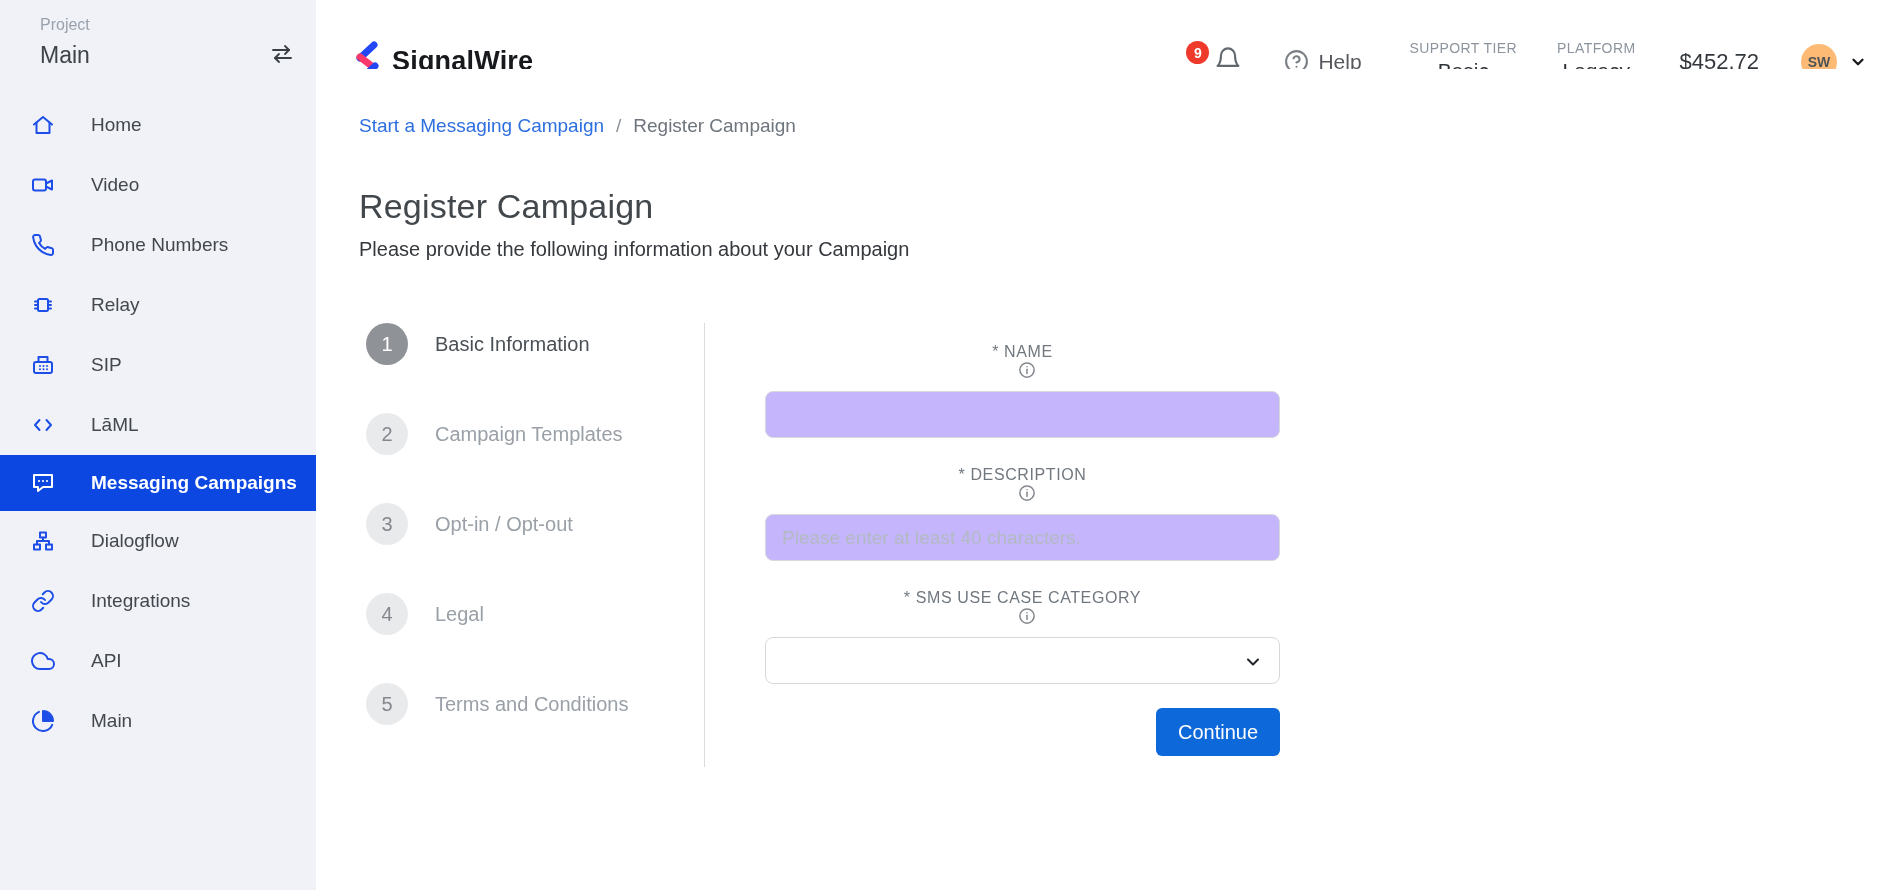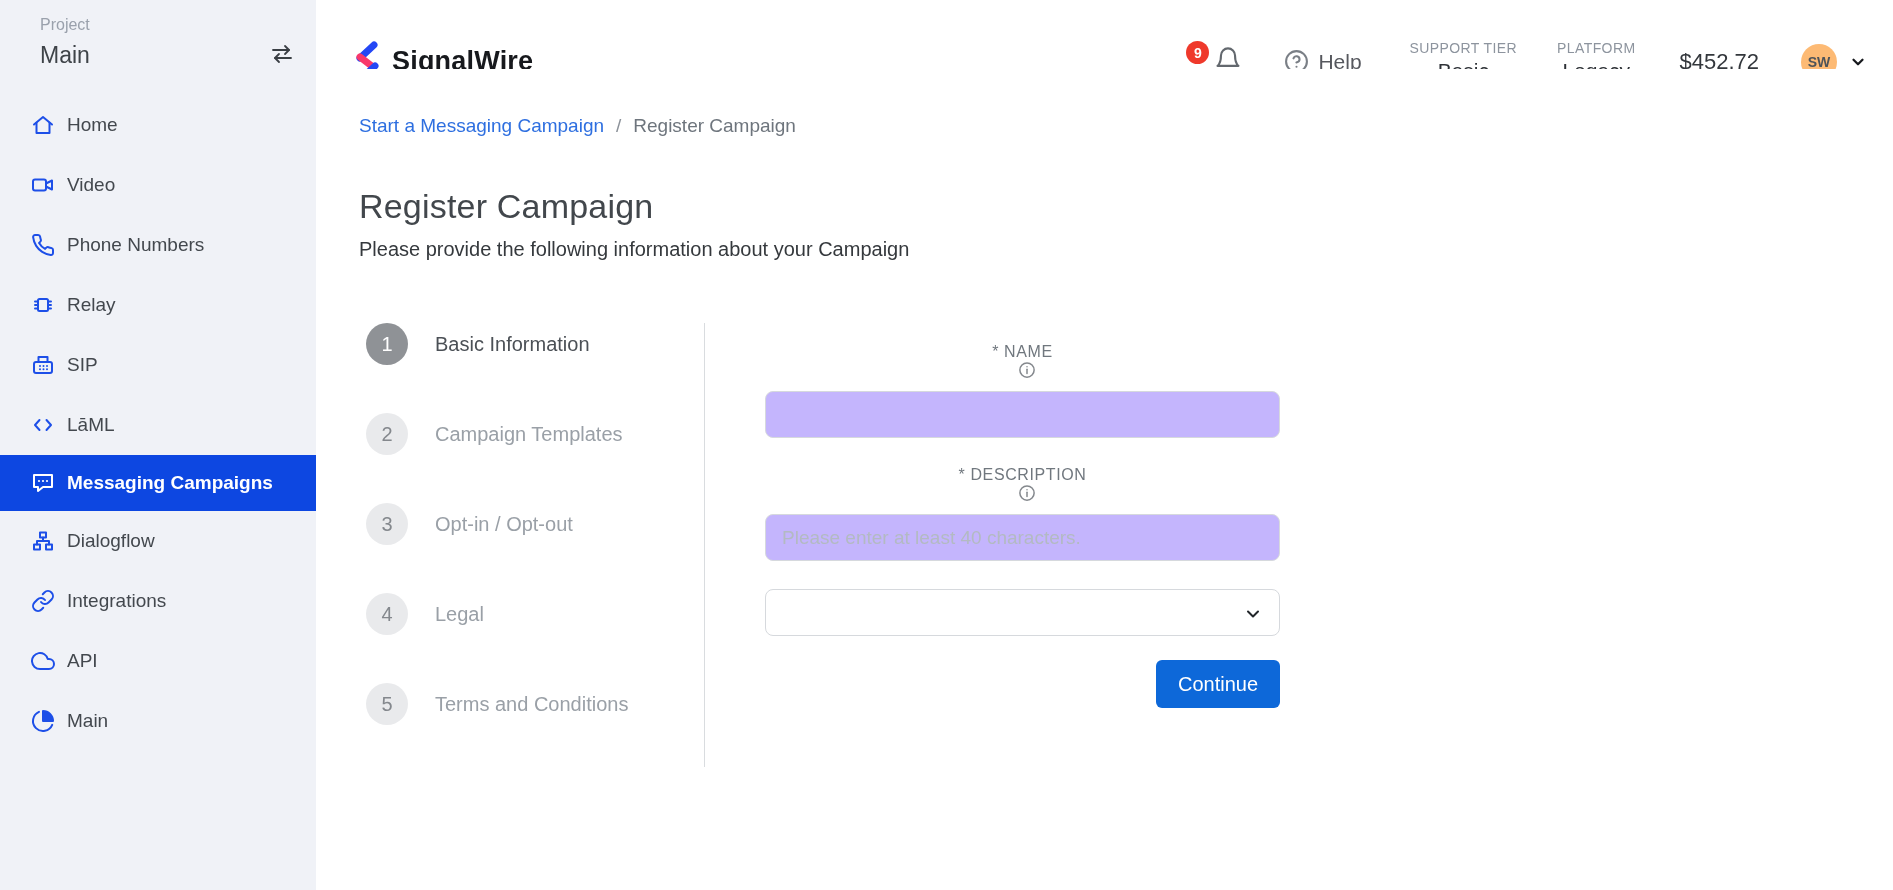--- a/index.html
+++ b/index.html
@@ -16,21 +16,21 @@
     position:absolute; left:0; top:0; width:316px; height:890px;
     background:#f0f2f7;
   }
   .sidebar-header { display:flex; justify-content:space-between; padding:16px 22px 0 40px;gap:12px; }
   .project-label { font-size:16px; color:#9aa1ac; margin-bottom:8px; }
   .project-name  { font-size:23px; color:#3e4348; }
   .swap-icon { margin-top:28px; color:#3a3f44; cursor:pointer; }
   .sidebar-nav { margin-top:26px; }
   .nav-item {
     height:60px; display:flex; align-items:center; padding-left:31px;
-    cursor:pointer; font-size:19px; color:#43484e; white-space:nowrap;
+    cursor:pointer; font-size:19px; color:#43484e; white-space:nowrap;gap:24px;
   }
   .nav-icon { width:24px; height:24px; margin-right:12px; color:#1d4fe8; flex:0 0 24px; }
   .nav-icon svg { width:24px; height:24px; display:block; }
   .nav-item.active { background:#0d47e1; color:#ffffff; height:56px; }
   .nav-item.active .nav-icon { color:#ffffff; }
   .nav-item.active .nav-label { font-weight:bold; }
 
   
   .topbar {
     position:absolute; left:316px; top:0; right:0; height:68px;
@@ -367,20 +367,30 @@
           <span class="info-icon">
             <svg width="18" height="18" viewBox="0 0 24 24" fill="none" stroke="currentColor" stroke-width="2" stroke-linecap="round">
               <circle cx="12" cy="12" r="9.5"></circle>
                 <path d="M12 11v5.5"></path>
                 <path d="M12 7.5h.01"></path>
             </svg>
           </span>
         </div>
         <input class="text-input" type="text" placeholder="Please enter at least 40 characters." style="">
 
+        <div class="field-label">
+          <span>* SMS USE CASE CATEGORY</span>
+          <span class="info-icon">
+            <svg width="18" height="18" viewBox="0 0 24 24" fill="none" stroke="currentColor" stroke-width="2" stroke-linecap="round">
+              <circle cx="12" cy="12" r="9.5"></circle>
+                <path d="M12 11v5.5"></path>
+                <path d="M12 7.5h.01"></path>
+            </svg>
+          </span>
+        </div>
         <div class="select-box" role="combobox">
           <span></span>
           <span class="select-chevron">
             <svg width="20" height="20" viewBox="0 0 24 24" fill="none" stroke="currentColor" stroke-width="2.4" stroke-linecap="round" stroke-linejoin="round">
               <path d="M6 9l6 6 6-6"></path>
             </svg>
           </span>
         </div>
 
         <div class="button-row">

